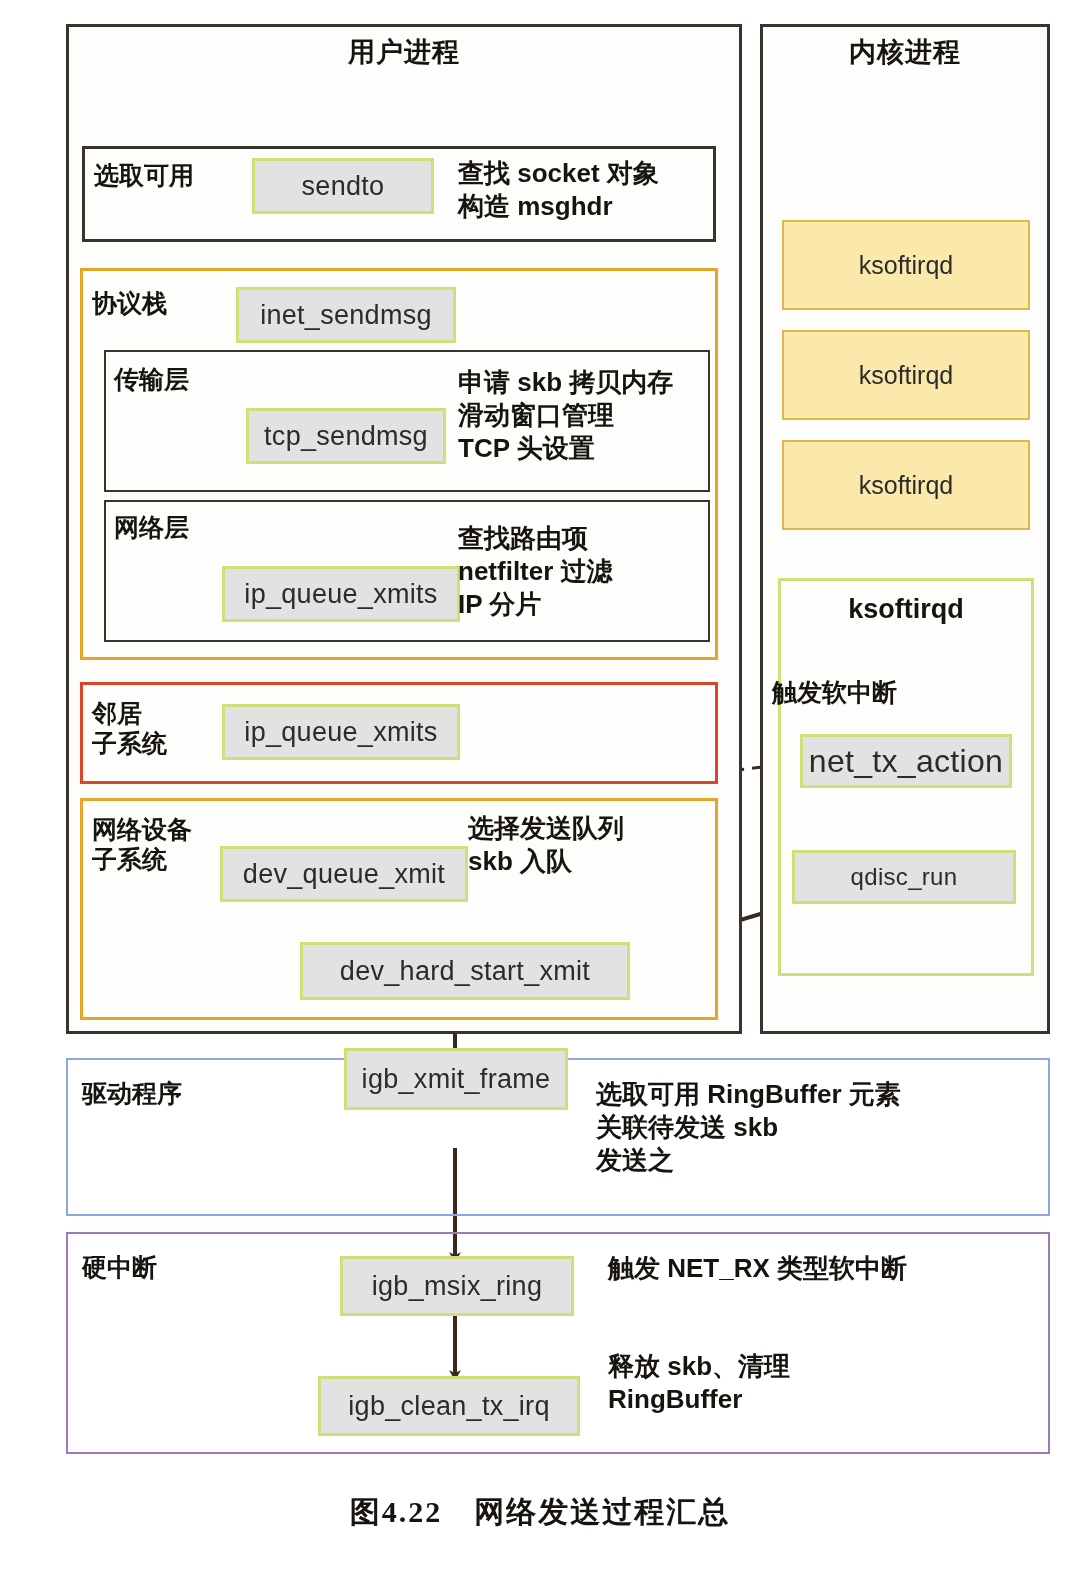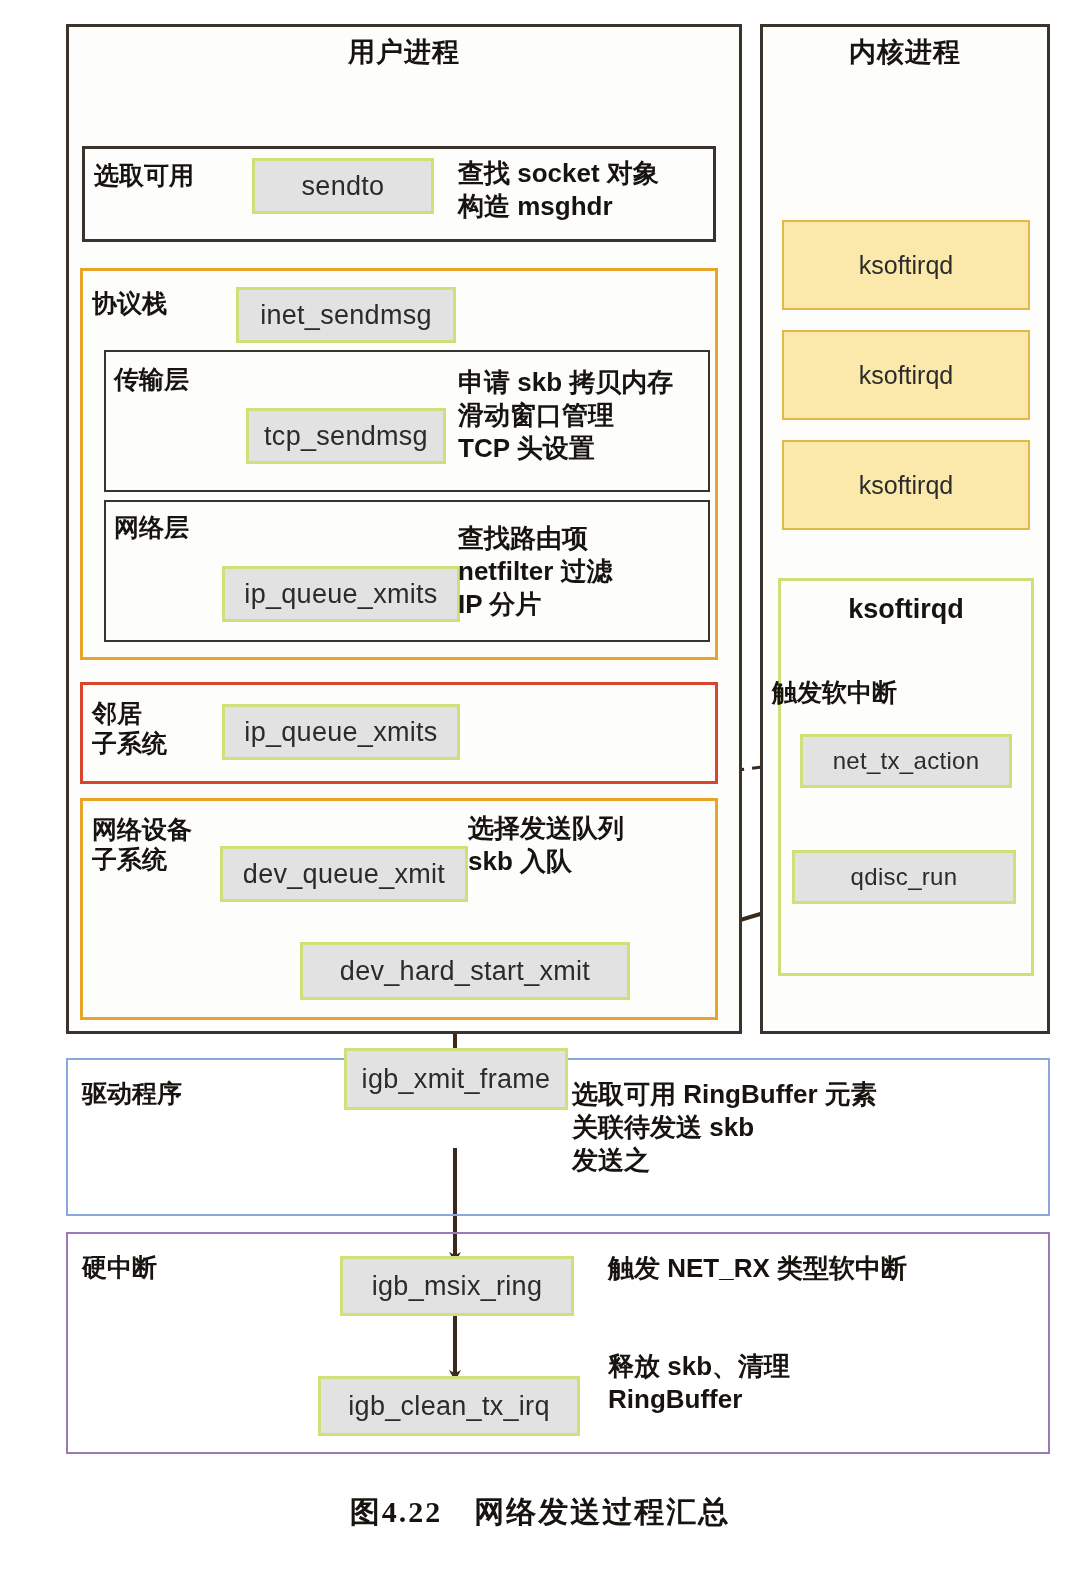--- a/index.html
+++ b/index.html
@@ -151,27 +151,27 @@
   <div class="abs col-frame" style="left:760px;top:24px;width:290px;height:1010px;"></div>
   <div class="abs col-title" style="left:760px;top:34px;width:290px;">内核进程</div>
 
   <div class="abs kthread" style="left:782px;top:220px;width:248px;height:90px;">ksoftirqd</div>
   <div class="abs kthread" style="left:782px;top:330px;width:248px;height:90px;">ksoftirqd</div>
   <div class="abs kthread" style="left:782px;top:440px;width:248px;height:90px;">ksoftirqd</div>
 
   <div class="abs softirq-frame" style="left:778px;top:578px;width:256px;height:398px;"></div>
   <div class="abs softirq-title" style="left:778px;top:594px;width:256px;">ksoftirqd</div>
   <div class="abs note" style="left:772px;top:676px;font-size:25px;">触发软中断</div>
-  <div class="abs fn" style="left:800px;top:734px;width:212px;height:54px;font-size:24px;">net_tx_action</div>
+  <div class="abs fn" style="left:800px;top:734px;width:212px;height:54px;font-size:32px;">net_tx_action</div>
   <div class="abs fn" style="left:792px;top:850px;width:224px;height:54px;font-size:24px;">qdisc_run</div>
 
   <div class="abs layer blue" style="left:66px;top:1058px;width:984px;height:158px;"></div>
   <div class="abs layer-label" style="left:82px;top:1078px;">驱动程序</div>
   <div class="abs fn" style="left:344px;top:1048px;width:224px;height:62px;">igb_xmit_frame</div>
-  <div class="abs note" style="left:572px;top:1078px;">选取可用 RingBuffer 元素
+  <div class="abs note" style="left:596px;top:1078px;">选取可用 RingBuffer 元素
 关联待发送 skb
 发送之</div>
 
   <div class="abs layer purple" style="left:66px;top:1232px;width:984px;height:222px;"></div>
   <div class="abs layer-label" style="left:82px;top:1252px;">硬中断</div>
   <div class="abs fn" style="left:340px;top:1256px;width:234px;height:60px;">igb_msix_ring</div>
   <div class="abs note" style="left:608px;top:1252px;">触发 NET_RX 类型软中断</div>
   <div class="abs fn" style="left:318px;top:1376px;width:262px;height:60px;">igb_clean_tx_irq</div>
   <div class="abs note" style="left:608px;top:1350px;">释放 skb、清理
 RingBuffer</div>

